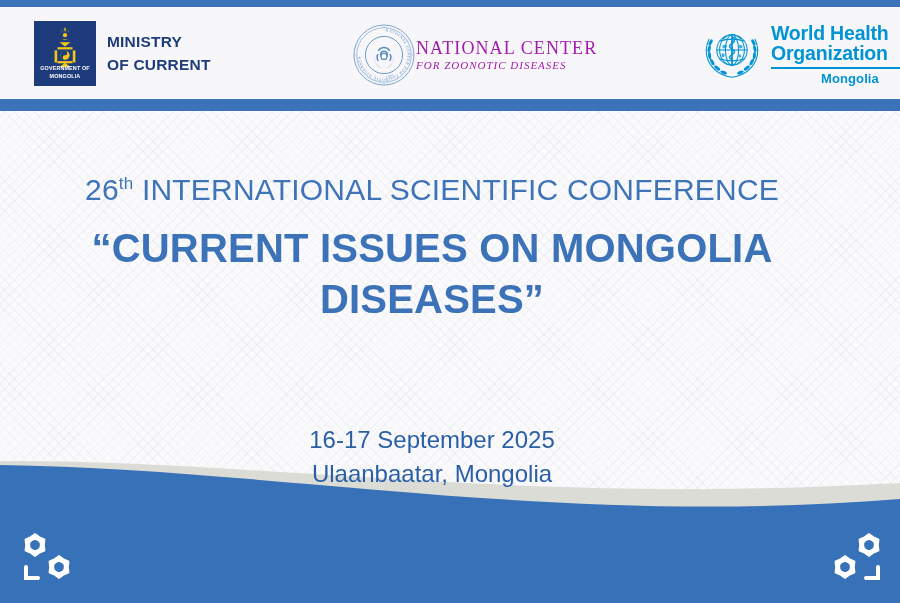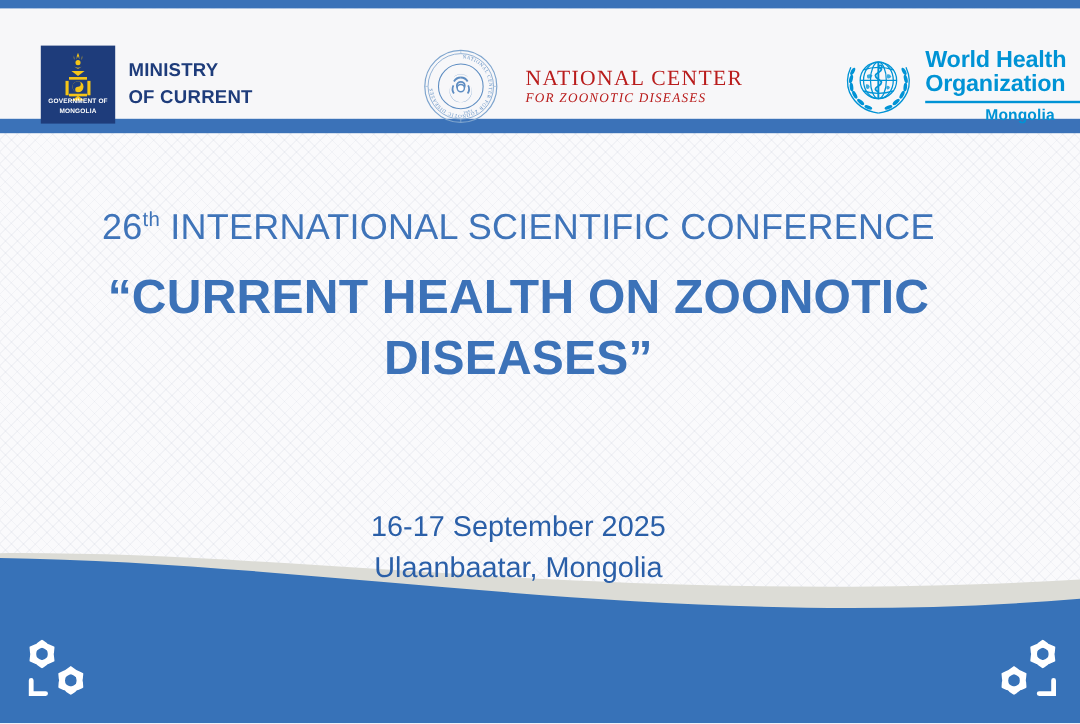--- a/index.html
+++ b/index.html
@@ -56,21 +56,21 @@
     position: absolute;
     left: 0; top: 99px;
     width: 900px; height: 12px;
     background: #3b72b8;
     z-index: 6;
   }
 
   
   .logos {
     position: absolute;
-    left: 0; top: 24px;
+    left: 0; top: 7px;
     width: 900px; height: 92px;
     z-index: 7;
   }
 
   
   .moh {
     position: absolute;
     left: 34px; top: 14px;
     display: flex;
     align-items: center;
@@ -112,22 +112,22 @@
 
   
   .ncz {
     position: absolute;
     left: 352px; top: 16px;
     display: flex;
     align-items: center;
   }
   .ncz-seal { flex: none; }
   .ncz-text {
-    margin-left: 22px;
-    color: #b91c1c;
+    margin-left: 0;
+    color: #a21caf;
     font-family: "Liberation Serif", serif;
     line-height: 1.12;
   }
   .ncz-text .l1 {
     font-size: 18px;
     letter-spacing: 1.1px;
     white-space: nowrap;
   }
   .ncz-text .l2 {
     font-size: 11px;
@@ -366,21 +366,21 @@
         <div class="who-rule"></div>
         <div class="who-country">Mongolia</div>
       </div>
     </div>
 
   </div>
 
   <div class="main">
     <div class="conf-line"><span>26</span><span class="sup">th</span><span> INTERNATIONAL SCIENTIFIC CONFERENCE</span></div>
 
-    <div class="theme-title">“CURRENT HEALTH ON ZOONOTIC DISEASES”</div>
+    <div class="theme-title">“CURRENT ISSUES ON MONGOLIA DISEASES”</div>
 
     <div class="when-where">
       <div>16-17 September 2025</div>
       <div>Ulaanbaatar, Mongolia</div>
     </div>
   </div>
 
   <svg class="waves" viewBox="0 0 900 150" preserveAspectRatio="none">
     <path d="M0 8 C 250 6, 520 52, 900 30 L900 150 L0 150 Z" fill="#dcdcd6"></path>
     <path d="M0 12 C 280 16, 560 74, 900 46 L900 150 L0 150 Z" fill="#3772b8"></path>

